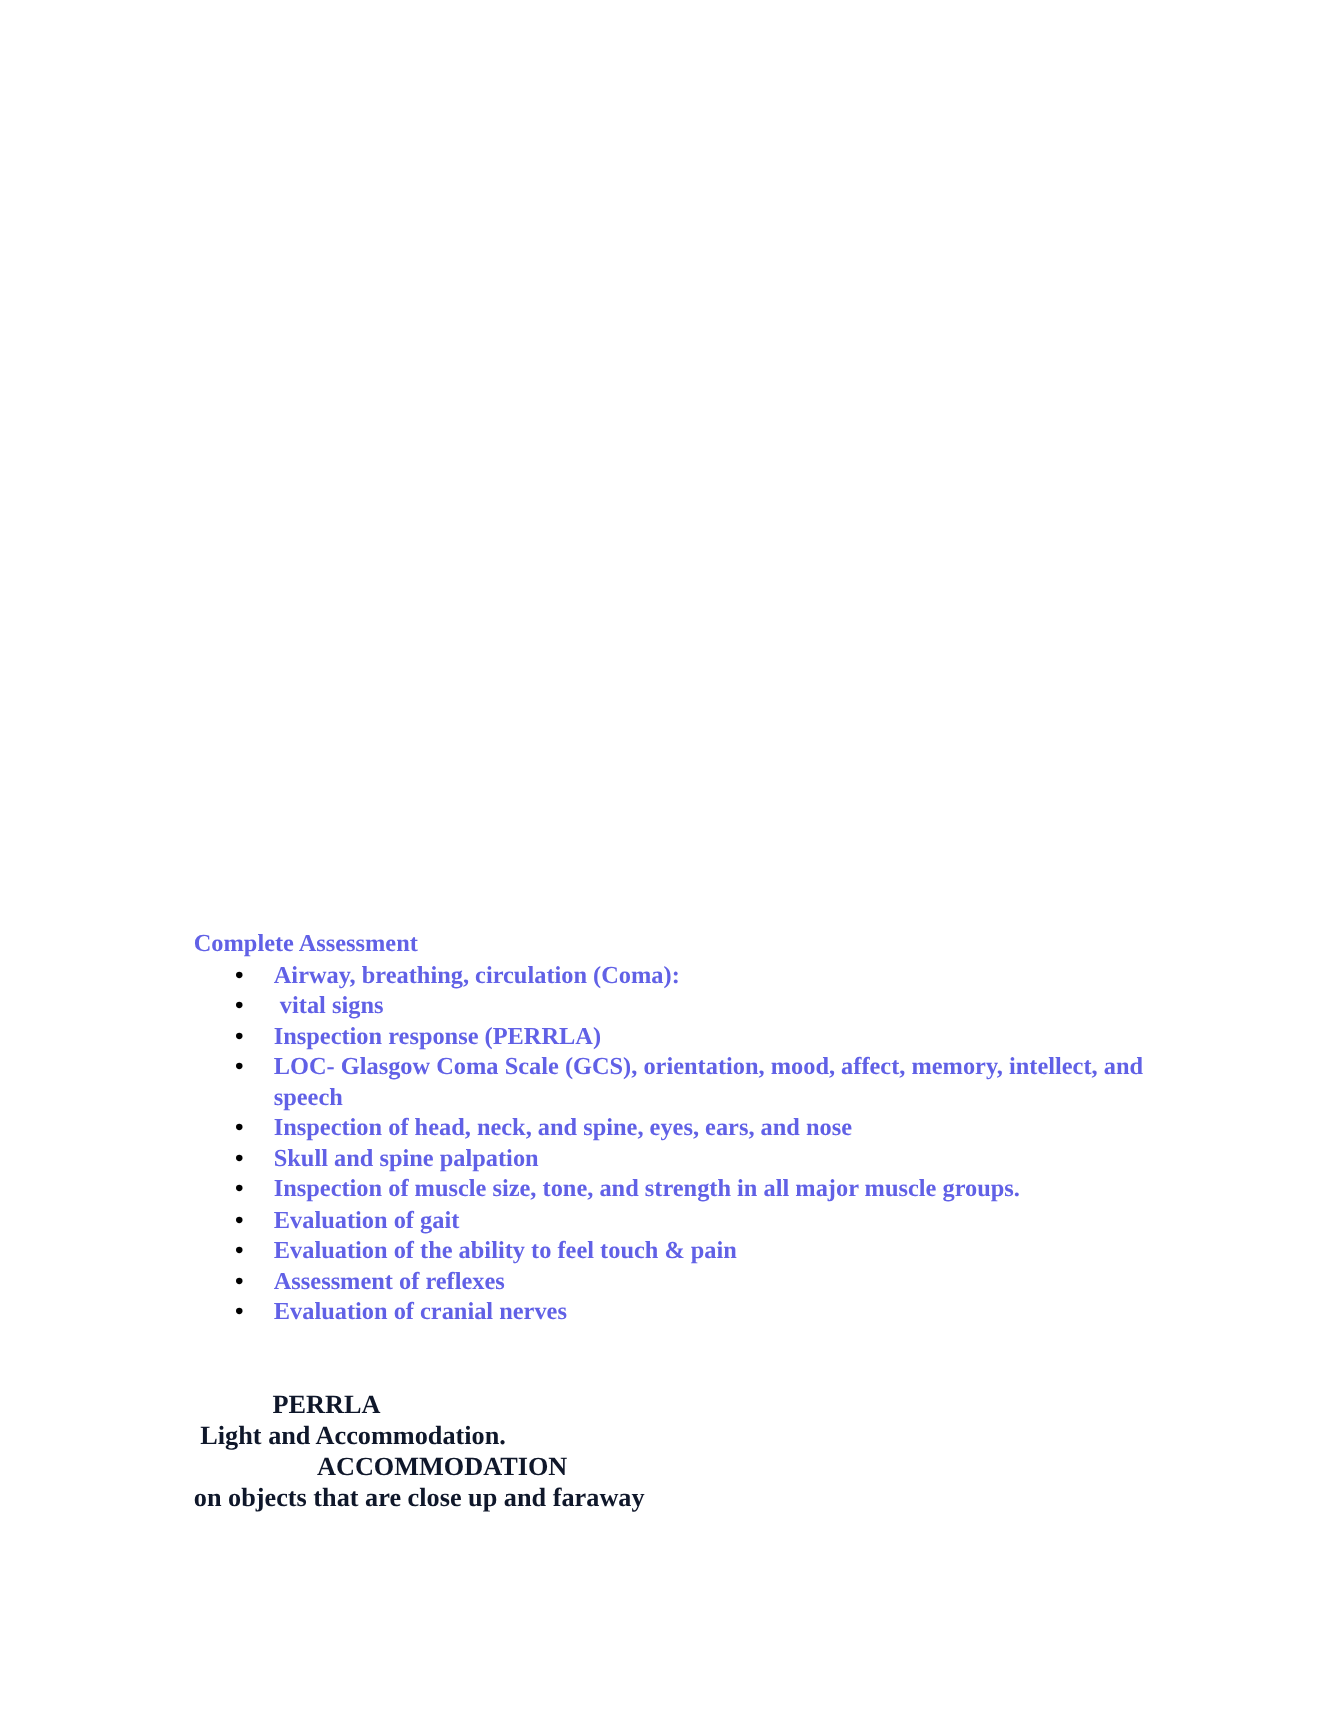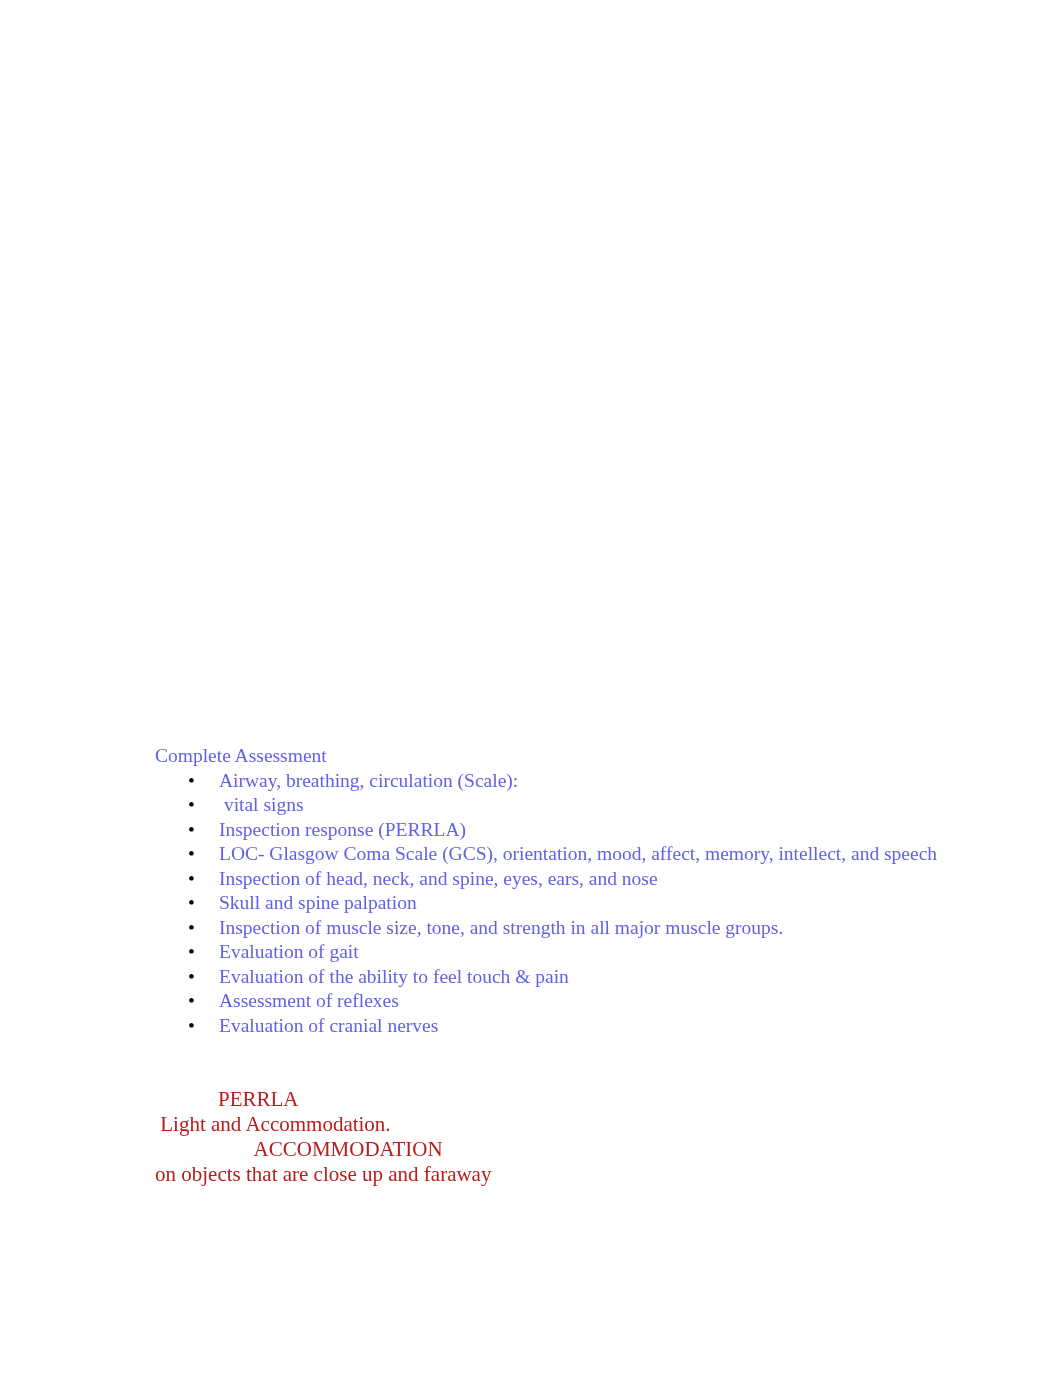--- a/index.html
+++ b/index.html
@@ -17,20 +17,21 @@
   }
 
   
   .page {
     position: absolute;
     left: 0;
     top: 0;
     width: 950px;
     height: 1377px;
     background: #ffffff;
+    font-weight: bold;
   }
 
   
   .doc-body {
     position: absolute;
     left: 155px;
     top: 744px;
     width: 800px;
   }
 
@@ -67,21 +68,21 @@
   }
 
   ul.assessment-list > li .item-text {
     display: block;
     white-space: pre-wrap;
   }
 
   
   .perrla-block {
     margin-top: 24.5px;
-    color: #b91c1c;
+    color: #0f172a;
     font-size: 21px;
     line-height: 25px;
   }
 
   .perrla-block .line {
     white-space: pre;
     display: block;
   }
 
   .perrla-block .heading-line {
@@ -99,21 +100,21 @@
 
 <div class="page">
   <div class="doc-body">
 
     <div class="section-title">Complete Assessment</div>
 
     <ul class="assessment-list">
 
       <li>
         <span class="bullet-glyph">•</span>
-        <span class="item-text">Airway, breathing, circulation (Scale):</span>
+        <span class="item-text">Airway, breathing, circulation (Coma):</span>
       </li>
 
       <li>
         <span class="bullet-glyph">•</span>
         <span class="item-text"> vital signs</span>
       </li>
 
       <li>
         <span class="bullet-glyph">•</span>
         <span class="item-text">Inspection response (PERRLA)</span>

